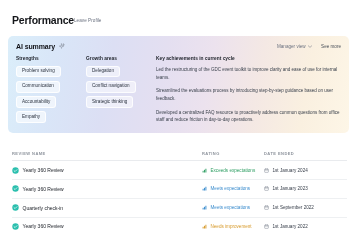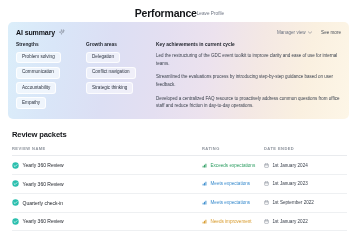--- a/index.html
+++ b/index.html
@@ -8,23 +8,23 @@
     height: 233px;
     overflow: hidden;
     background: #ffffff;
     font-family: "Liberation Sans", sans-serif;
     -webkit-font-smoothing: antialiased;
   }
   .page { width: 357px; height: 233px; position: relative; background: #fff; }
 
   
   .topbar {
-    display: flex; align-items: center; justify-content: center;
+    display: flex; align-items: center; justify-content: flex-start;
     padding: 10px 10px 6px 12px;
-    height: 22px;
+    height: 36px;
   }
   .page-title {
     font-size: 10.5px; font-weight: bold; color: #14161a; letter-spacing: -0.2px;
   }
   .leave-profile {
     font-size: 4.6px; color: #6b7280; letter-spacing: 0.05px;
   }
 
   
   .ai-card {
@@ -174,21 +174,20 @@
         <div class="key-title">Key achievements in current cycle</div>
         <p class="key-p">Led the restructuring of the GDC event toolkit to improve clarity and ease of use for internal teams.</p>
         <p class="key-p">Streamlined the evaluations process by introducing step-by-step guidance based on user feedback.</p>
         <p class="key-p">Developed a centralized FAQ resource to proactively address common questions from office staff and reduce friction in day-to-day operations.</p>
       </div>
 
     </div>
   </div>
 
   <div class="packets">
-    <div class="packets-title">Review packets</div>
 
     <table class="packets-table">
       <thead>
         <tr>
           <th class="th-name">REVIEW NAME</th>
           <th class="th-rating">RATING</th>
           <th class="th-date">DATE ENDED</th>
         </tr>
       </thead>
       <tbody>

